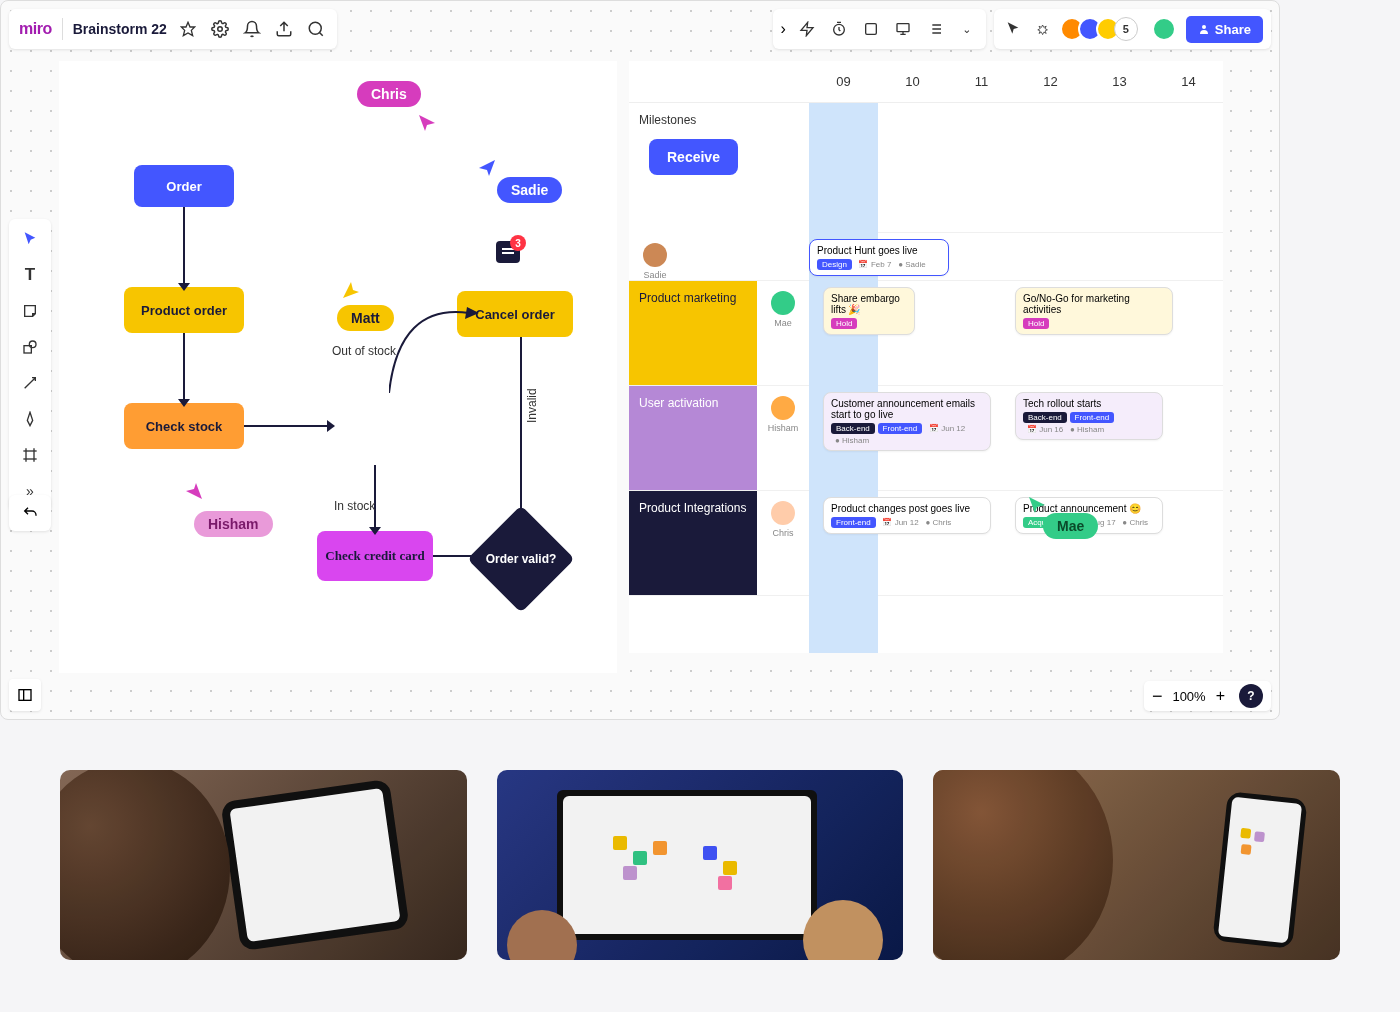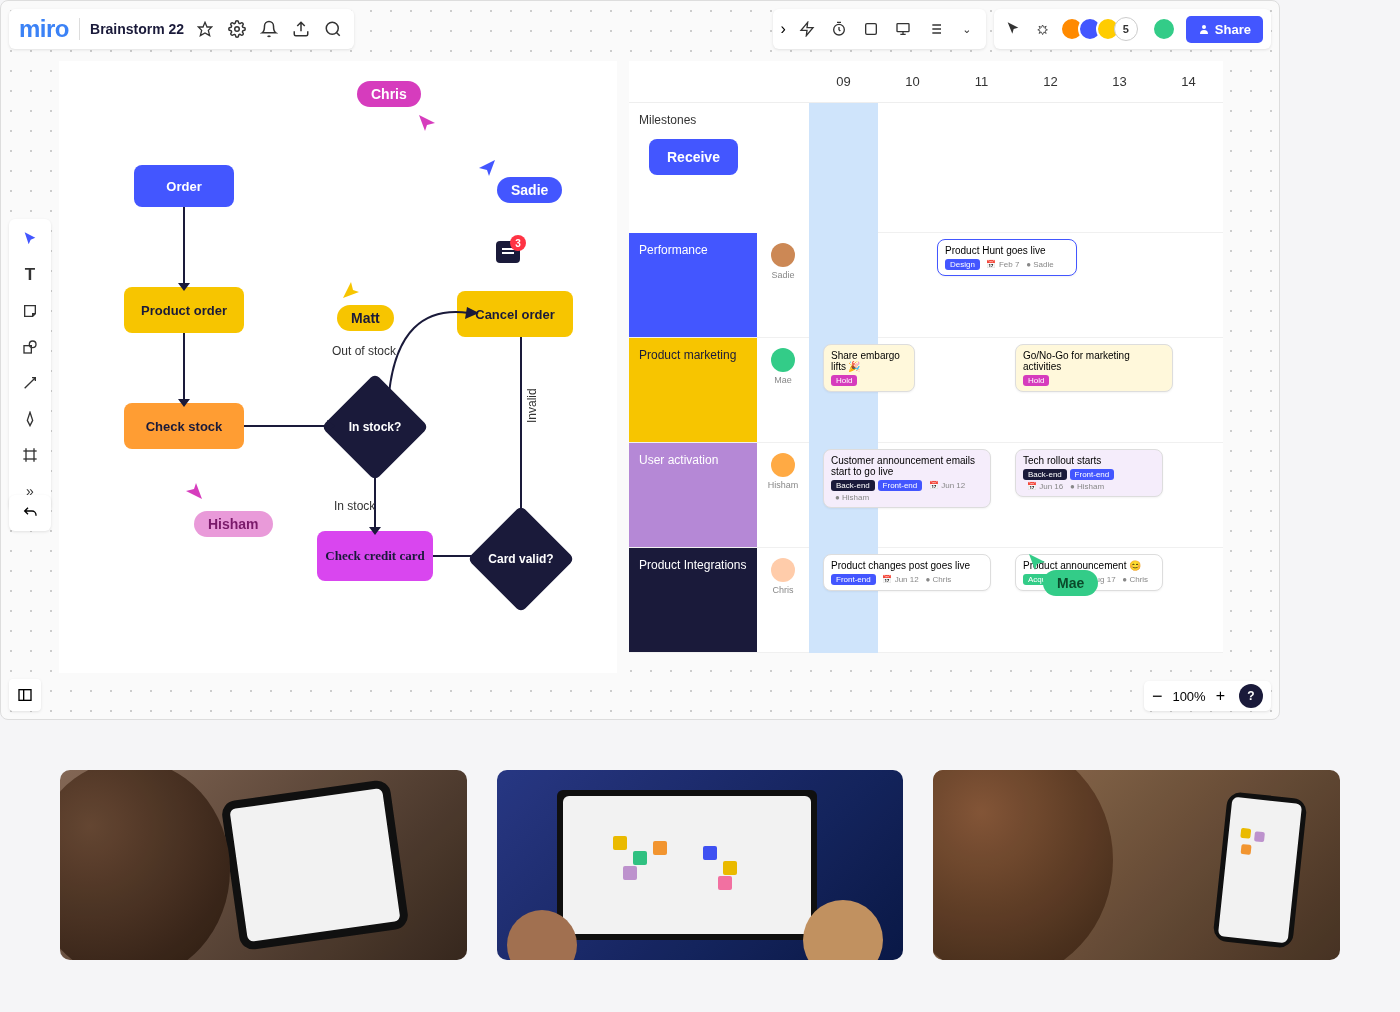--- a/index.html
+++ b/index.html
@@ -2,21 +2,21 @@
 <html><head>
 <meta charset="utf-8">
 <style>
 * { box-sizing: border-box; margin: 0; padding: 0; }
 body { font-family: -apple-system, BlinkMacSystemFont, 'Segoe UI', sans-serif; background: #f5f5f7; width: 1400px; height: 1012px; overflow: hidden; position: relative; }
 
 .app-frame { position: absolute; top: 0; left: 0; width: 1280px; height: 720px; border: 1px solid #ddd; border-radius: 8px; background: #fafafa; overflow: hidden; }
 .dots-bg { position: absolute; inset: 0; background-image: radial-gradient(#ccc 1px, transparent 1px); background-size: 20px 20px; }
 
 .topbar { position: absolute; top: 8px; left: 8px; height: 40px; background: #fff; border-radius: 6px; box-shadow: 0 1px 3px rgba(0,0,0,0.1); display: flex; align-items: center; padding: 0 10px; gap: 10px; z-index: 10; }
-.logo { color: #3b82f6; font-weight: 700; font-size: 24px; letter-spacing: -0.5px; }
+.logo { color: #a21caf; font-weight: 700; font-size: 16px; letter-spacing: -0.5px; }
 .board-title { font-weight: 600; font-size: 14px; color: #1a1a3a; }
 .icon-btn { width: 22px; height: 22px; display: flex; align-items: center; justify-content: center; cursor: pointer; color: #333; }
 
 .topbar-right { position: absolute; top: 8px; right: 8px; display: flex; gap: 8px; z-index: 10; }
 .topbar-group { background: #fff; border-radius: 6px; box-shadow: 0 1px 3px rgba(0,0,0,0.1); display: flex; align-items: center; padding: 6px 8px; gap: 10px; height: 40px; }
 .avatar-stack { display: flex; align-items: center; }
 .avatar { width: 24px; height: 24px; border-radius: 50%; border: 2px solid #fff; margin-left: -6px; }
 .avatar.a1 { background: #ff8a00; }
 .avatar.a2 { background: #4356ff; }
 .avatar.a3 { background: #ffcc00; }
@@ -251,31 +251,28 @@
   <div class="left-panel">
     <div class="node blue" style="left:75px;top:104px;width:100px;height:42px;">
         <span>Order</span>
       </div>
     <div class="node yellow" style="left:65px;top:226px;width:120px;height:46px;">
         <span>Product order</span>
       </div>
     <div class="node orange" style="left:65px;top:342px;width:120px;height:46px;">
         <span>Check stock</span>
       </div>
-    <div class="diamond" style="left:278px;top:328px;">
-        <span>In stock?</span>
-      </div>
     <div class="node yellow" style="left:398px;top:230px;width:116px;height:46px;">
         <span>Cancel order</span>
       </div>
     <div class="node purple" style="left:258px;top:470px;width:116px;height:50px;line-height:1.2;">
         <span>Check credit card</span>
       </div>
     <div class="diamond" style="left:424px;top:460px;">
-        <span>Card valid?</span>
+        <span>Order valid?</span>
       </div>
 
     <div class="arrow-line arrow-v" style="left:124px;top:146px;height:80px;"></div>
     <div style="position:absolute;left:119px;top:222px;border-left:6px solid transparent;border-right:6px solid transparent;border-top:8px solid #1a1a3a;"></div>
     <div class="arrow-line arrow-v" style="left:124px;top:272px;height:70px;"></div>
     <div style="position:absolute;left:119px;top:338px;border-left:6px solid transparent;border-right:6px solid transparent;border-top:8px solid #1a1a3a;"></div>
     <div class="arrow-line arrow-h" style="left:185px;top:364px;width:87px;"></div>
     <div style="position:absolute;left:268px;top:359px;border-top:6px solid transparent;border-bottom:6px solid transparent;border-left:8px solid #1a1a3a;"></div>
     <svg style="position:absolute;left:330px;top:232px;width:90px;height:100px;">
         <path d="M0 100 Q 10 10 80 20" fill="none" stroke="#1a1a3a" stroke-width="2"></path>
@@ -331,21 +328,20 @@
       <div class="timeline-col">14</div>
     </div>
     <div class="row" style="height:130px;align-items:flex-start;">
       <div class="row-label milestones" style="width:180px;height:130px;">
         <div style="margin-bottom:12px;">Milestones</div>
         <div class="receive-pill" style="display:inline-block;">Receive</div>
       </div>
     </div>
 
     <div class="row">
-      <div class="row-label perf">Performance</div>
       <div class="row-user">
           <div class="avatar" style="background:#cc8855;"></div>
           <div class="row-user-name">Sadie</div>
         </div>
       <div class="row-content">
         <div class="card sel" style="left:128px;top:6px;width:140px;">
           <div>Product Hunt goes live</div>
           <span class="tag" style="background:#4356ff;">Design</span>
           <span class="card-meta">📅 <span>Feb 7</span></span>
           <span class="card-meta">● <span>Sadie</span></span>

